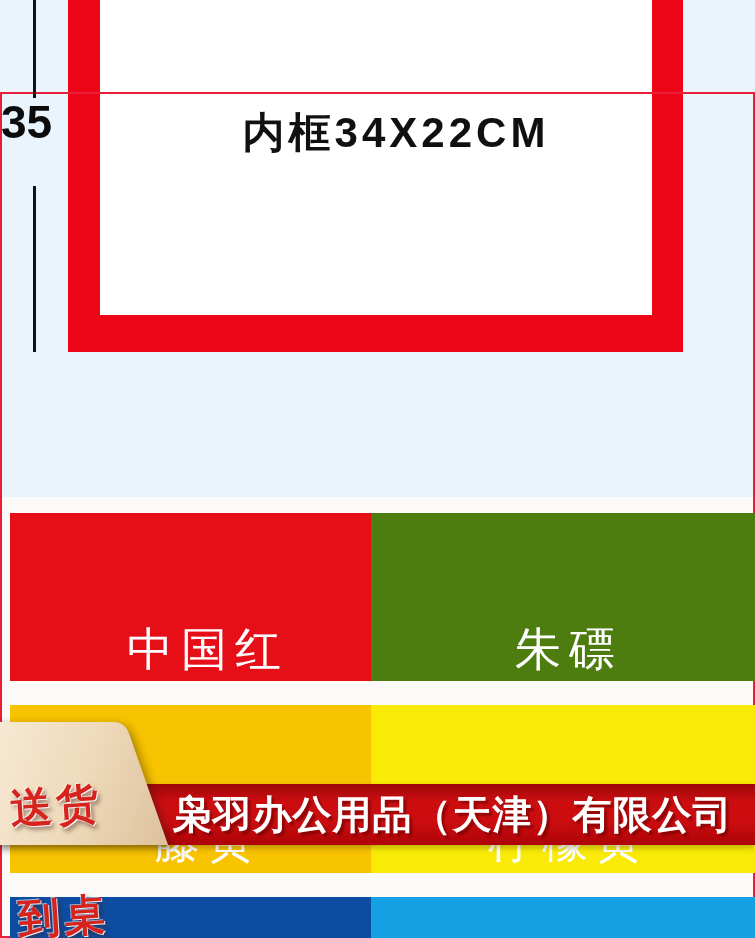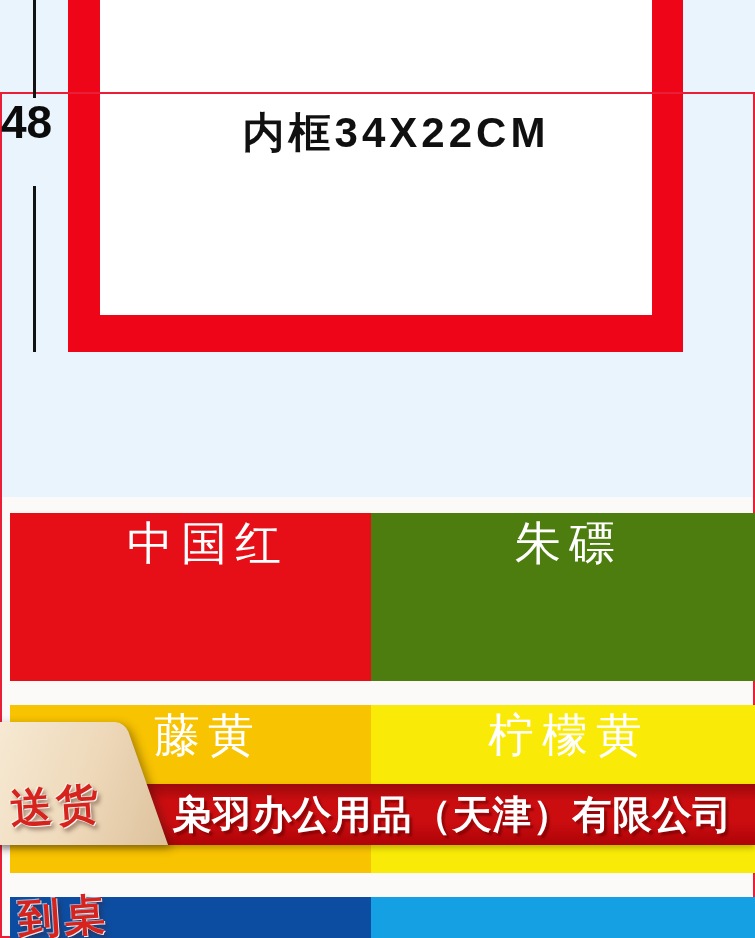--- a/index.html
+++ b/index.html
@@ -29,21 +29,21 @@
     font-size:46px;font-weight:700;line-height:0.95;letter-spacing:0;
   }
   
   .section-border{
     position:absolute;left:0;top:92px;width:755px;height:846px;box-sizing:border-box;
     border:2.5px solid var(--line-red);z-index:3;pointer-events:none;
   }
   
   .swatch{
     position:absolute;width:396px;height:168px;z-index:4;
-    display:flex;align-items:flex-start;justify-content:center;
+    display:flex;align-items:flex-end;justify-content:center;
     font-family:"Liberation Serif",serif;font-size:46px;letter-spacing:8px;
     color:#ffffff;font-weight:400;
   }
   .sw-r1c1{left:10px;top:513px;}
   .sw-r1c2{left:371px;top:513px;}
   .sw-r2c1{left:10px;top:705px;}
   .sw-r2c2{left:371px;top:705px;}
   .sw-r3c1{left:10px;top:897px;}
   .sw-r3c2{left:371px;top:897px;}
   
@@ -82,21 +82,21 @@
 
   <div class="bg-top"></div>
   <div class="bg-bottom"></div>
 
   <div class="frame"></div>
   <div class="frame-label">内框34X22CM</div>
 
   <div class="measure-seg seg-top"></div>
   <div class="measure-seg seg-bottom"></div>
   <div class="measure-label">
-    <div>48</div>
+    <div>35</div>
   </div>
 
   <div class="section-border"></div>
 
   <div class="swatch sw-r1c1" style="background: rgb(230, 14, 23);">
     <span>中国红</span>
   </div>
   <div class="swatch sw-r1c2" style="background: #4d7c0f;">
     <span>朱磦</span>
   </div>

